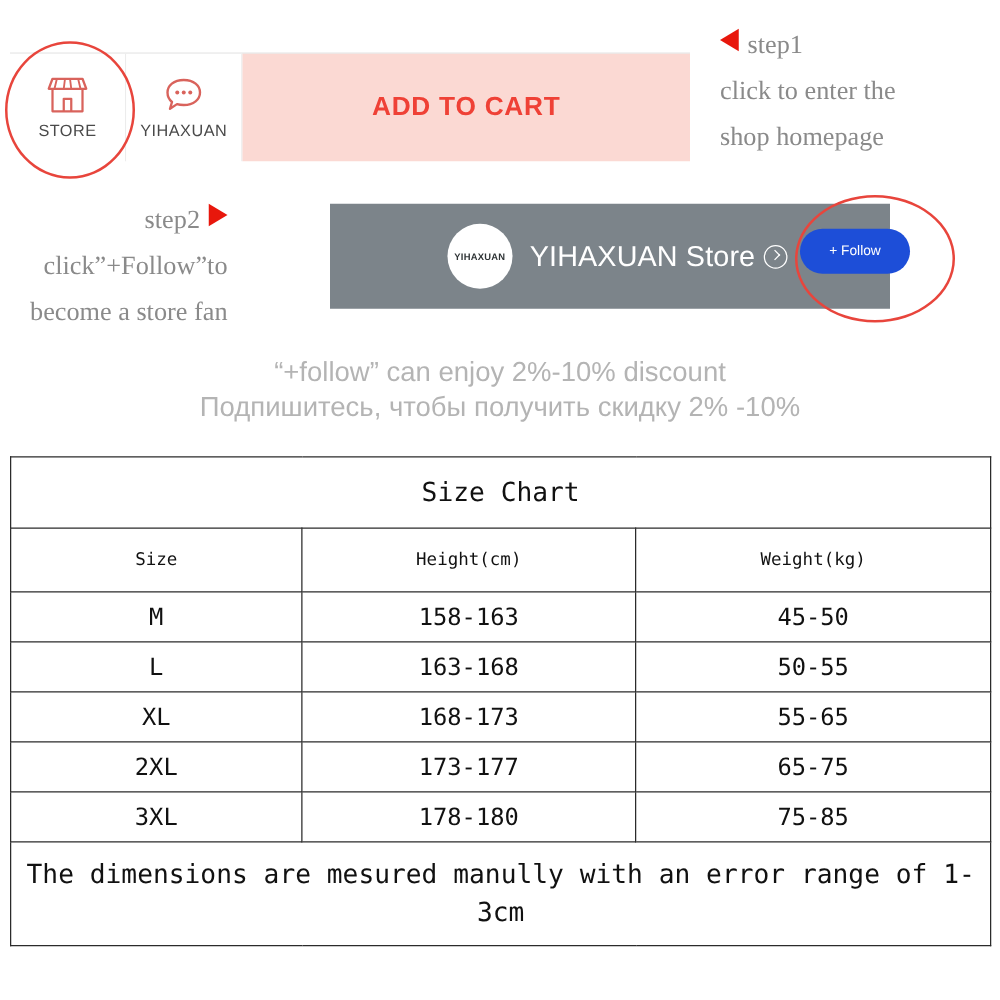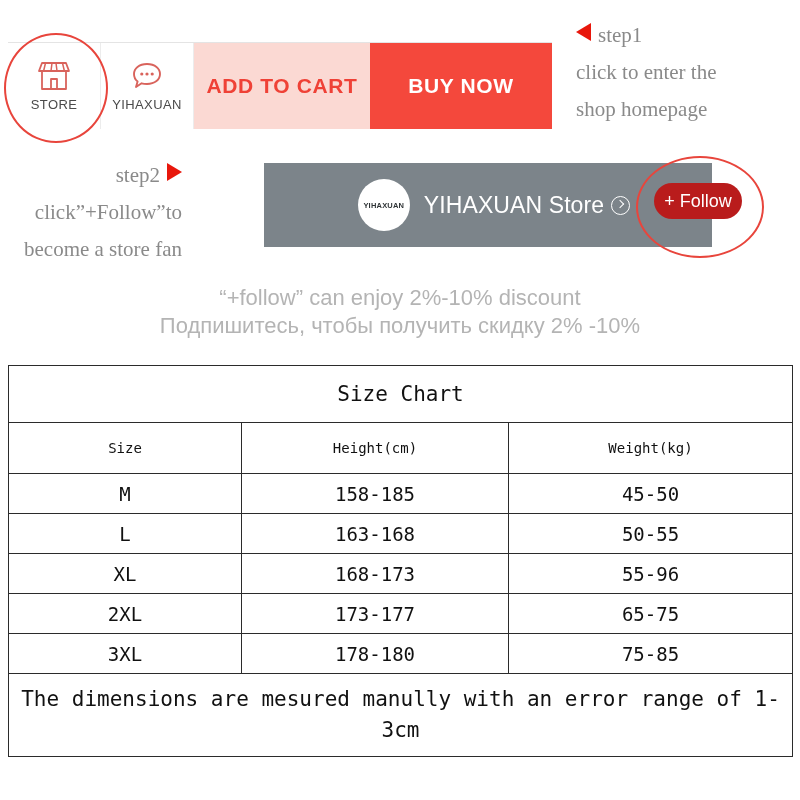--- a/index.html
+++ b/index.html
@@ -171,28 +171,28 @@
     border-right: 1.6px solid #ffffff;
     transform: rotate(45deg);
   }
   #store-followers {
     color: #ffffff;
     font-size: 15px;
     letter-spacing: 0.1px;
   }
   #follow-button {
     position: absolute;
-    left: 654px;
+    left: 640px;
     top: 183px;
     width: 88px;
     height: 36px;
-    background: #b91c1c;
+    background: #1d4ed8;
     border-radius: 18px;
     color: #ffffff;
-    font-size: 18px;
+    font-size: 11px;
     display: flex;
     align-items: center;
     justify-content: center;
   }
 
   
   #discount-block {
     position: absolute;
     left: 0; top: 284px;
     width: 800px;
@@ -256,21 +256,20 @@
         <path d="M17 4 C25 4 30 8.4 30 14 C30 19.6 25 24 17 24 C15 24 13.2 23.8 11.6 23.3 L6 27 L7.6 21.6 C5.3 19.7 4 17 4 14 C4 8.4 9 4 17 4 Z" fill="none" stroke="#d9635c" stroke-width="1.9" stroke-linejoin="round"></path>
         <circle cx="11.8" cy="14" r="1.6" fill="#d9635c"></circle>
         <circle cx="17" cy="14" r="1.6" fill="#d9635c"></circle>
         <circle cx="22.2" cy="14" r="1.6" fill="#d9635c"></circle>
       </svg>
     </span>
     <span class="lbl">YIHAXUAN</span>
   </div>
 
   <div id="add-to-cart-button">ADD TO CART</div>
-  <div id="buy-now-button">BUY NOW</div>
 </div>
 
 <div class="anno-circle" id="circle-store"></div>
 
 <div class="step-note" id="step1-note">
   <div>
     <span class="arrow-left"></span><span>step1</span>
   </div>
   <div>click to enter the</div>
   <div>shop homepage</div>
@@ -314,32 +313,32 @@
     <tr>
       <td class="title-cell" colspan="3">Size Chart</td>
     </tr>
     <tr>
       <td class="head-cell">Size</td>
       <td class="head-cell">Height(cm)</td>
       <td class="head-cell">Weight(kg)</td>
     </tr>
     <tr>
       <td>M</td>
-      <td>158-185</td>
+      <td>158-163</td>
       <td>45-50</td>
     </tr>
     <tr>
       <td>L</td>
       <td>163-168</td>
       <td>50-55</td>
     </tr>
     <tr>
       <td>XL</td>
       <td>168-173</td>
-      <td>55-96</td>
+      <td>55-65</td>
     </tr>
     <tr>
       <td>2XL</td>
       <td>173-177</td>
       <td>65-75</td>
     </tr>
     <tr>
       <td>3XL</td>
       <td>178-180</td>
       <td>75-85</td>

